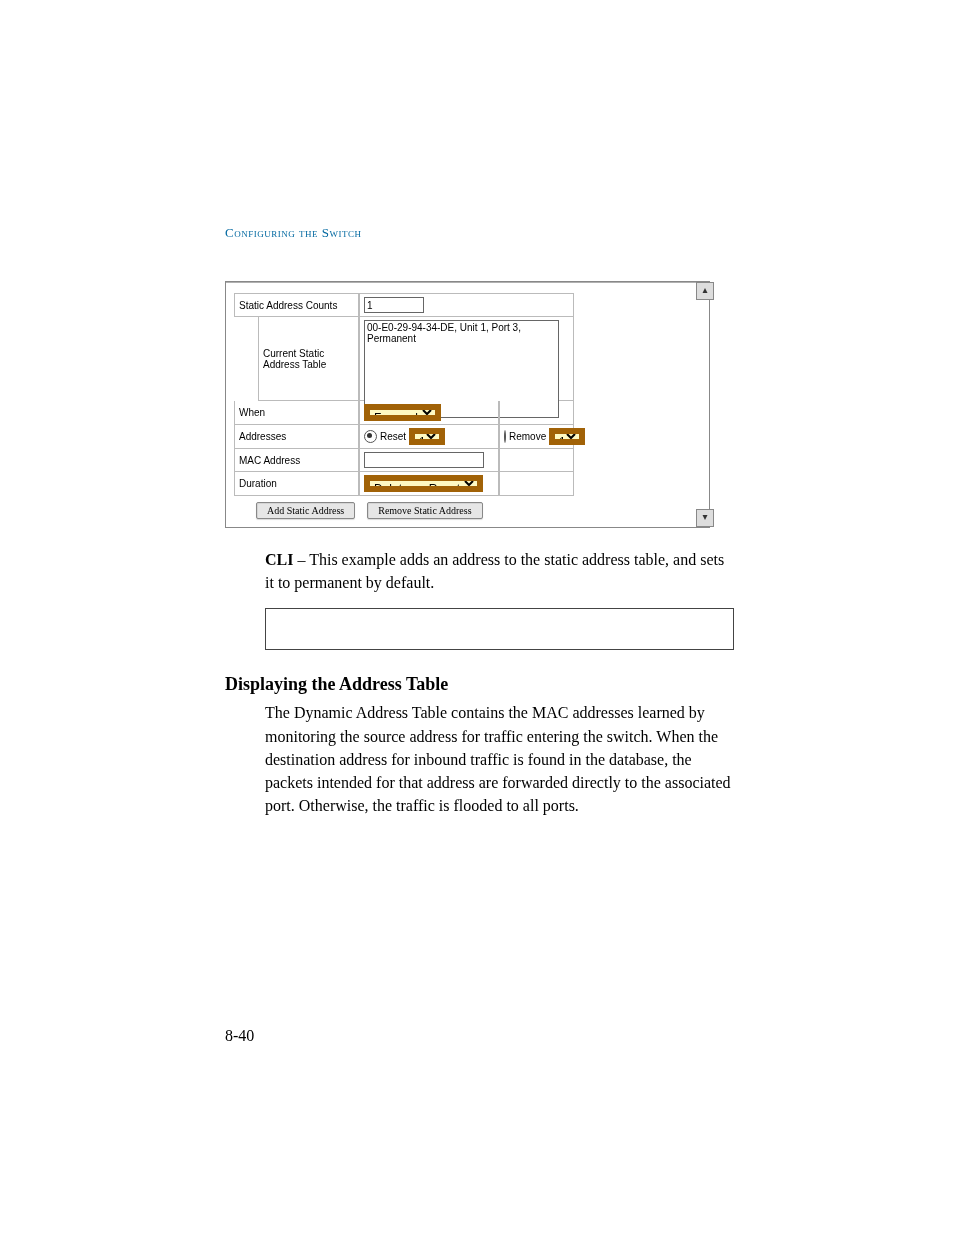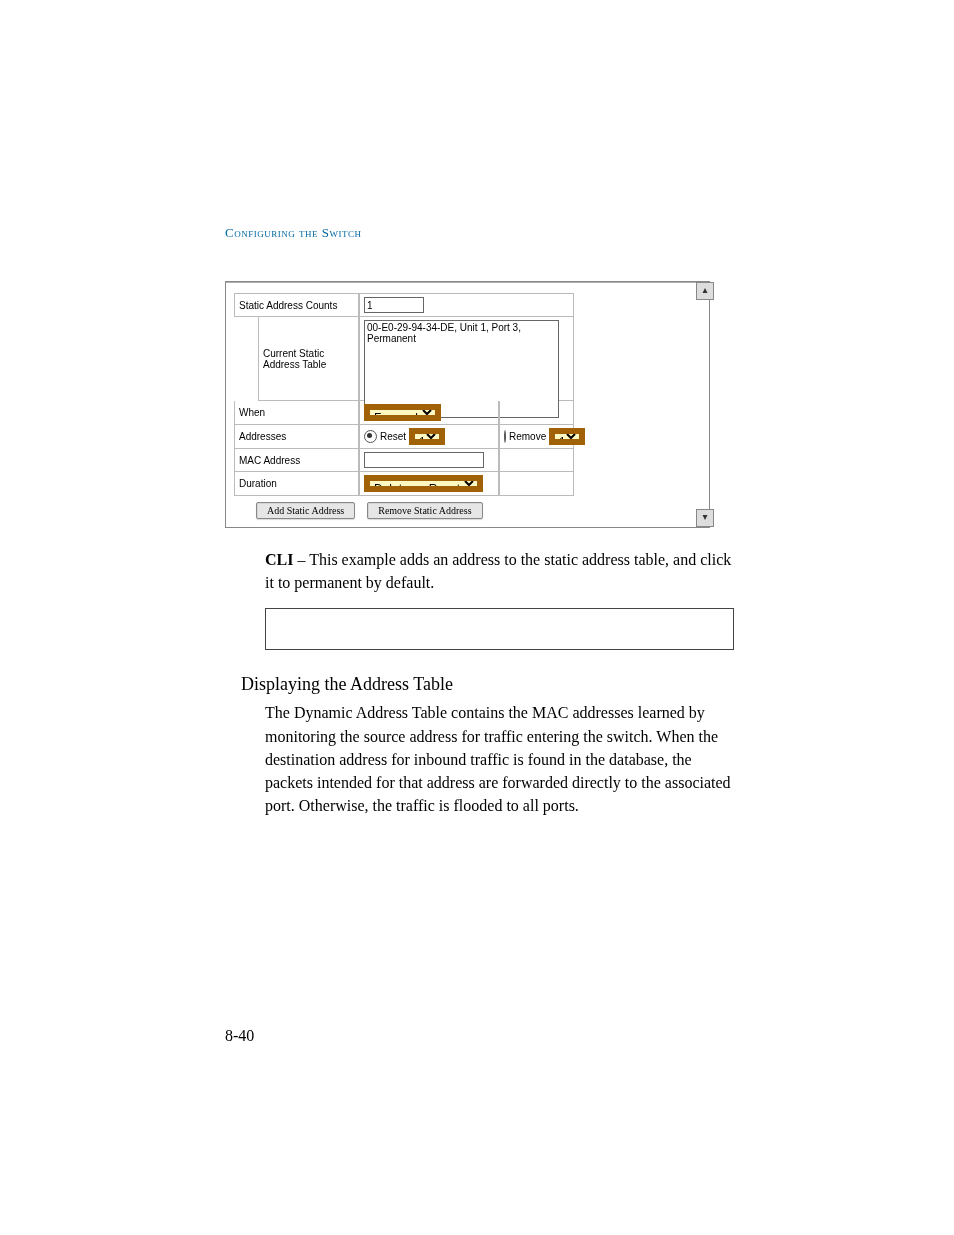--- a/index.html
+++ b/index.html
@@ -155,23 +155,23 @@
 
   .cli-para { margin-top: 8px; }
   .code-box {
     border: 1px solid #444;
     height: 40px;
     margin: 10px 0 24px 40px;
   }
 
   .section-head {
     font-family: Georgia, serif;
-    font-weight: normal;
+    font-weight: bold;
     font-size: 18px;
-    margin: 4px 0 6px 16px;
+    margin: 4px 0 6px 0;
   }
 
   .page-number {
     position: absolute;
     bottom: 190px;
     left: 225px;
     font-size: 16px;
   }
 </style>
 </head>
@@ -258,21 +258,21 @@
 
     </div>
 
     <div class="btn-row">
       <button class="old-btn">Add Static Address</button>
       <button class="old-btn">Remove Static Address</button>
     </div>
   </div>
 
   <p class="body-para cli-para">
-    <b>CLI</b><span> – This example adds an address to the static address table, and click it to permanent by default.</span>
+    <b>CLI</b><span> – This example adds an address to the static address table, and sets it to permanent by default.</span>
   </p>
 
   <div class="code-box"></div>
 
   <div class="section-head">Displaying the Address Table</div>
   <p class="body-para">The Dynamic Address Table contains the MAC addresses learned by monitoring the source address for traffic entering the switch. When the destination address for inbound traffic is found in the database, the packets intended for that address are forwarded directly to the associated port. Otherwise, the traffic is flooded to all ports.</p>
 
   <div class="page-number">8-40</div>
 </div>
 

